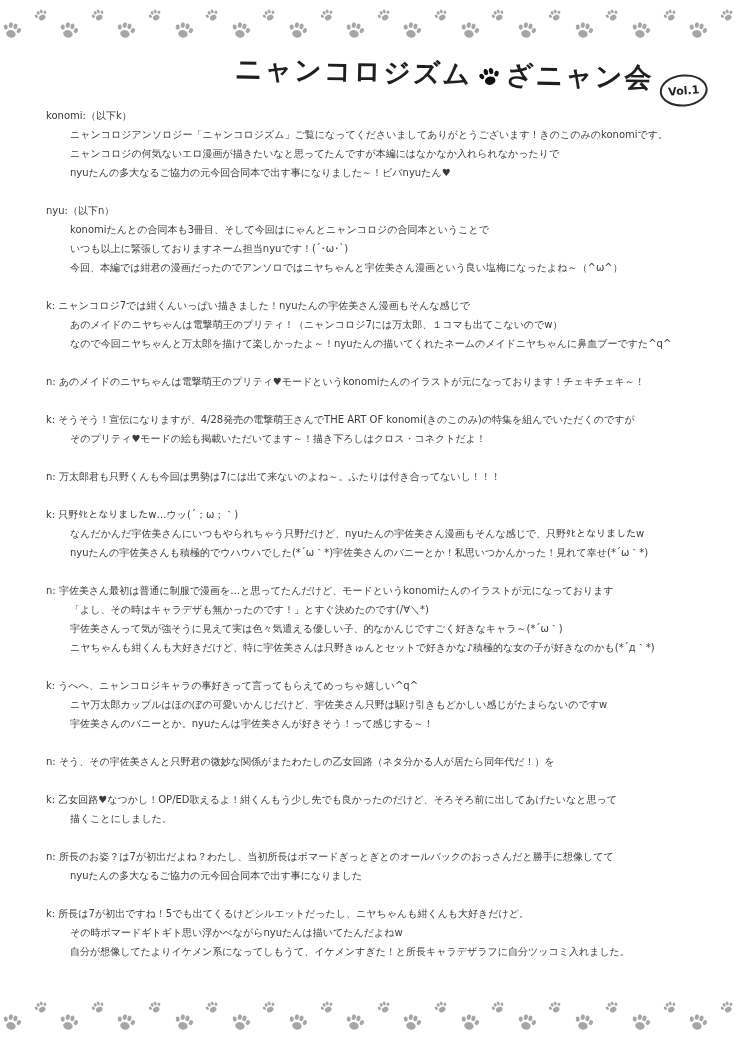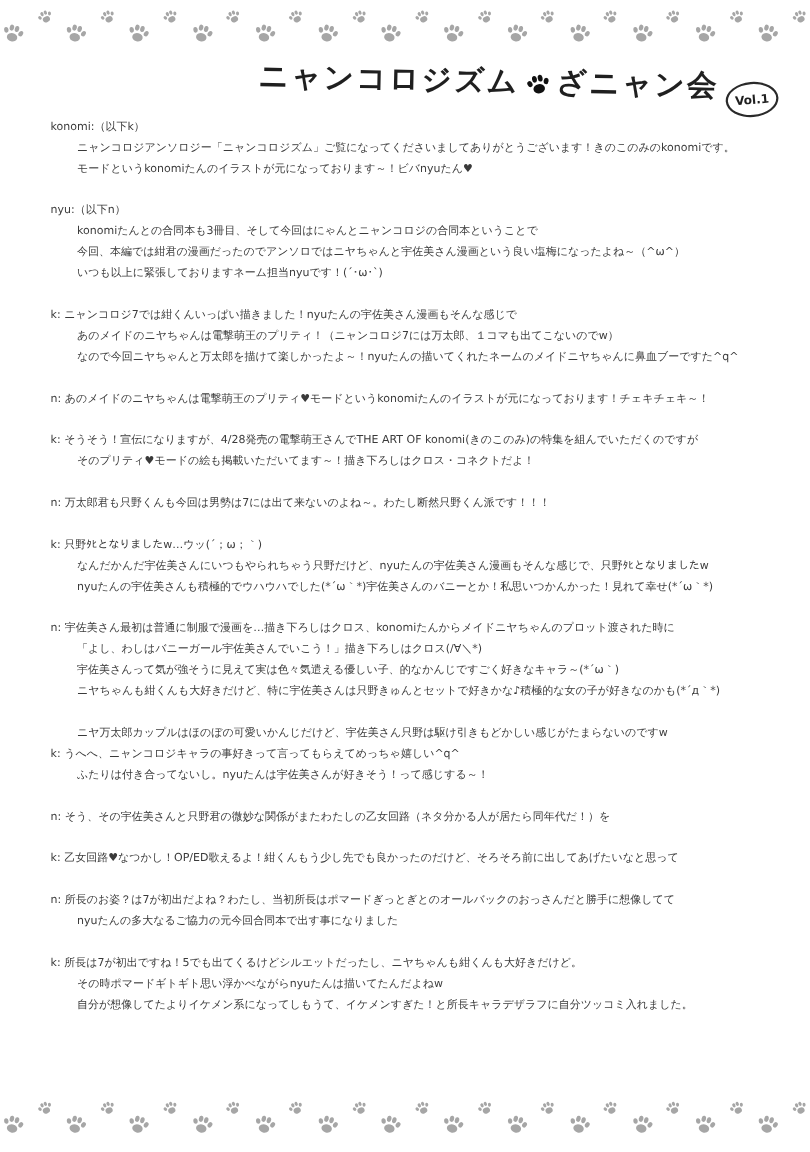--- a/index.html
+++ b/index.html
@@ -374,74 +374,76 @@
       <span>ざニャン会</span>
       <span class="vol-badge">Vol.1</span>
     </div>
   </div>
 
   <div class="dialogue">
 
     <div class="block">
       <div class="line first">konomi:（以下k）</div>
       <div class="line">ニャンコロジアンソロジー「ニャンコロジズム」ご覧になってくださいましてありがとうございます！きのこのみのkonomiです。</div>
-      <div class="line">モードというkonomiたんのイラストが元になっております～！ビバnyuたん♥</div>
+      <div class="line">ニャンコロジの何気ないエロ漫画が描きたいなと思ってたんですが本編にはなかなか入れられなかったりで</div>
+      <div class="line">nyuたんの多大なるご協力の元今回合同本で出す事になりました～！ビバnyuたん♥</div>
     </div>
 
     <div class="block">
       <div class="line first">nyu:（以下n）</div>
       <div class="line">konomiたんとの合同本も3冊目、そして今回はにゃんとニャンコロジの合同本ということで</div>
+      <div class="line">いつも以上に緊張しておりますネーム担当nyuです！(´･ω･`)ゝ</div>
       <div class="line">今回、本編では紺君の漫画だったのでアンソロではニヤちゃんと宇佐美さん漫画という良い塩梅になったよね～（^ω^）</div>
-      <div class="line">いつも以上に緊張しておりますネーム担当nyuです！(´･ω･`)ゝ</div>
     </div>
 
     <div class="block">
       <div class="line first">k: ニャンコロジ7では紺くんいっぱい描きました！nyuたんの宇佐美さん漫画もそんな感じで</div>
       <div class="line">あのメイドのニヤちゃんは電撃萌王のプリティ！（ニャンコロジ7には万太郎、１コマも出てこないのでw）</div>
       <div class="line">なので今回ニヤちゃんと万太郎を描けて楽しかったよ～！nyuたんの描いてくれたネームのメイドニヤちゃんに鼻血ブーですた^q^</div>
     </div>
 
     <div class="block">
       <div class="line first">n: あのメイドのニヤちゃんは電撃萌王のプリティ♥モードというkonomiたんのイラストが元になっております！チェキチェキ～！</div>
     </div>
 
     <div class="block">
       <div class="line first">k: そうそう！宣伝になりますが、4/28発売の電撃萌王さんでTHE ART OF konomi(きのこのみ)の特集を組んでいただくのですが</div>
       <div class="line">そのプリティ♥モードの絵も掲載いただいてます～！描き下ろしはクロス・コネクトだよ！</div>
     </div>
 
     <div class="block">
-      <div class="line first">n: 万太郎君も只野くんも今回は男勢は7には出て来ないのよね～。わたし断然只野くん派です！！！</div>
+      <div class="line first">n: 万太郎君も只野くんも今回は男勢は7には出て来ないのよね～。ふたりは付き合ってないし！！！</div>
     </div>
 
     <div class="block">
       <div class="line first">k: 只野ﾀﾋとなりましたw…ウッ(´；ω；｀)</div>
       <div class="line">なんだかんだ宇佐美さんにいつもやられちゃう只野だけど、nyuたんの宇佐美さん漫画もそんな感じで、只野ﾀﾋとなりましたw</div>
       <div class="line">nyuたんの宇佐美さんも積極的でウハウハでした(*´ω｀*)宇佐美さんのバニーとか！私思いつかんかった！見れて幸せ(*´ω｀*)</div>
     </div>
 
     <div class="block">
-      <div class="line first">n: 宇佐美さん最初は普通に制服で漫画を…描き下ろしはクロス、konomiたんからメイドニヤちゃんのプロット渡された時に</div>
-      <div class="line">「よし、わしはバニーガール宇佐美さんでいこう！」描き下ろしはクロス(/∀＼*)</div>
+      <div class="line first">n: 宇佐美さん最初は普通に制服で漫画を…と思ってたんだけど、モードというkonomiたんのイラストが元になっております</div>
+      <div class="line">「よし、その時はキャラデザも無かったのです！」とすぐ決めたのです(/∀＼*)</div>
       <div class="line">宇佐美さんって気が強そうに見えて実は色々気遣える優しい子、的なかんじですごく好きなキャラ～(*´ω｀)</div>
       <div class="line">ニヤちゃんも紺くんも大好きだけど、特に宇佐美さんは只野きゅんとセットで好きかな♪積極的な女の子が好きなのかも(*´д｀*)</div>
     </div>
 
     <div class="block">
+      <div class="line first">k: うへへ、ニャンコロジキャラの事好きって言ってもらえてめっちゃ嬉しい^q^</div>
       <div class="line">ニヤ万太郎カップルはほのぼの可愛いかんじだけど、宇佐美さん只野は駆け引きもどかしい感じがたまらないのですw</div>
-      <div class="line first">k: うへへ、ニャンコロジキャラの事好きって言ってもらえてめっちゃ嬉しい^q^</div>
-      <div class="line">ふたりは付き合ってないし。nyuたんは宇佐美さんが好きそう！って感じする～！</div>
+      <div class="line">宇佐美さんのバニーとか。nyuたんは宇佐美さんが好きそう！って感じする～！</div>
     </div>
 
     <div class="block">
       <div class="line first">n: そう、その宇佐美さんと只野君の微妙な関係がまたわたしの乙女回路（ネタ分かる人が居たら同年代だ！）を</div>
     </div>
 
     <div class="block">
       <div class="line first">k: 乙女回路♥なつかし！OP/ED歌えるよ！紺くんもう少し先でも良かったのだけど、そろそろ前に出してあげたいなと思って</div>
+      <div class="line">描くことにしました。</div>
     </div>
 
     <div class="block">
       <div class="line first">n: 所長のお姿？は7が初出だよね？わたし、当初所長はポマードぎっとぎとのオールバックのおっさんだと勝手に想像してて</div>
       <div class="line">nyuたんの多大なるご協力の元今回合同本で出す事になりました</div>
     </div>
 
     <div class="block">
       <div class="line first">k: 所長は7が初出ですね！5でも出てくるけどシルエットだったし、ニヤちゃんも紺くんも大好きだけど。</div>
       <div class="line">その時ポマードギトギト思い浮かべながらnyuたんは描いてたんだよねw</div>

